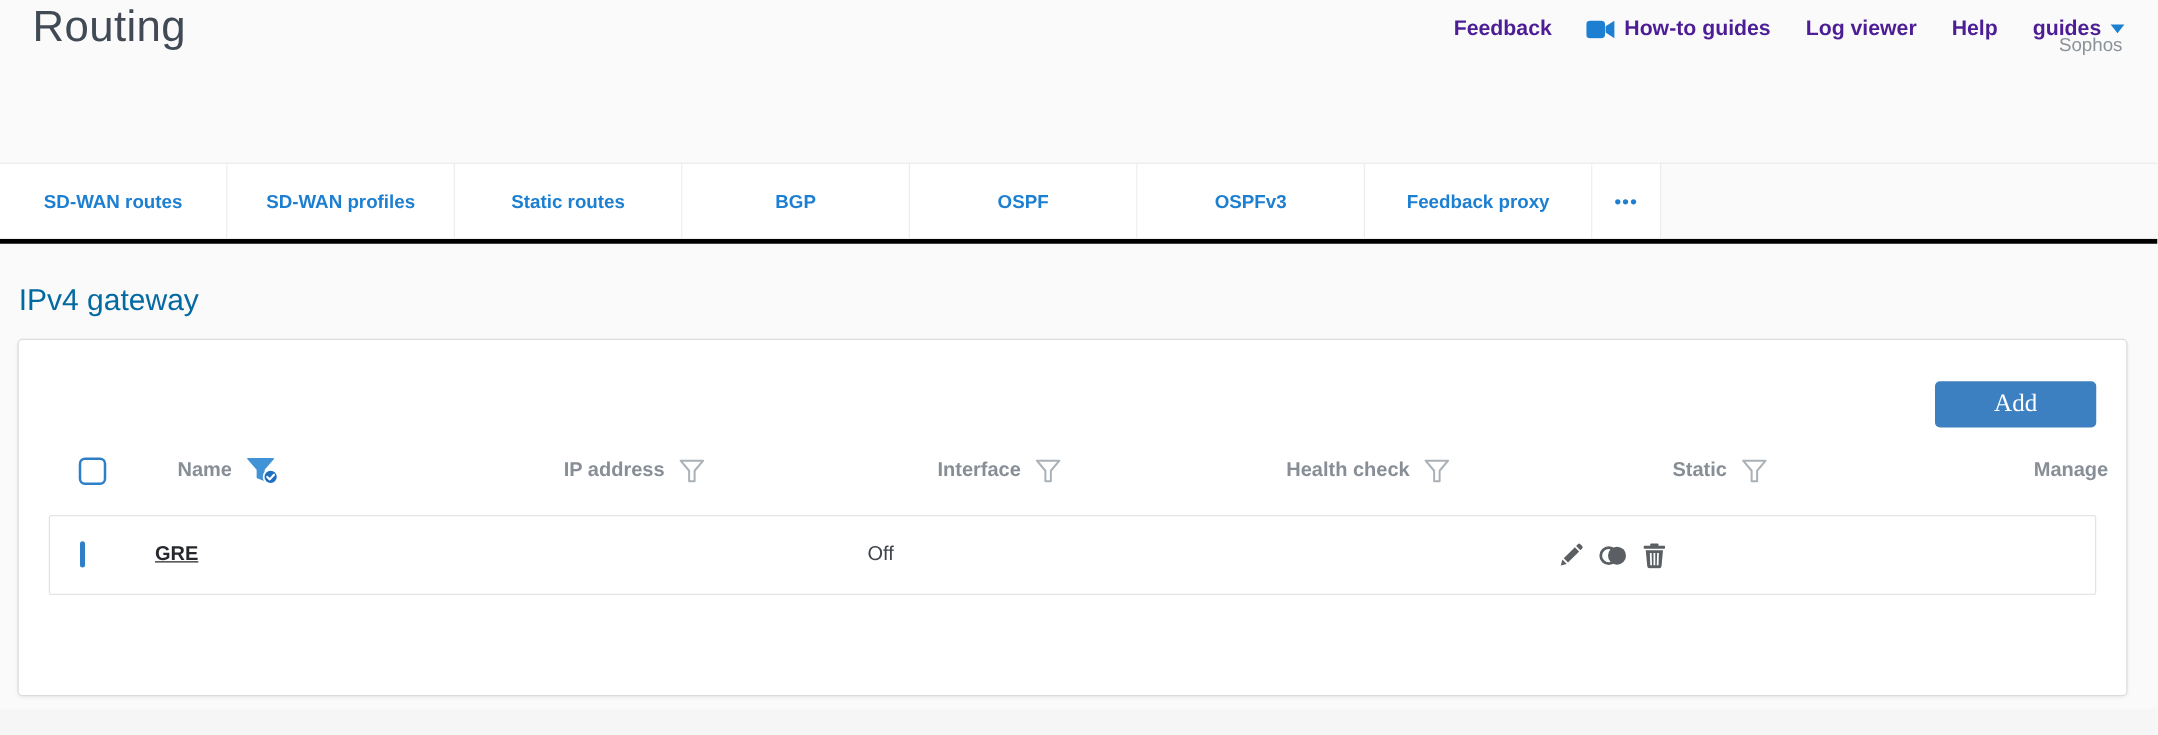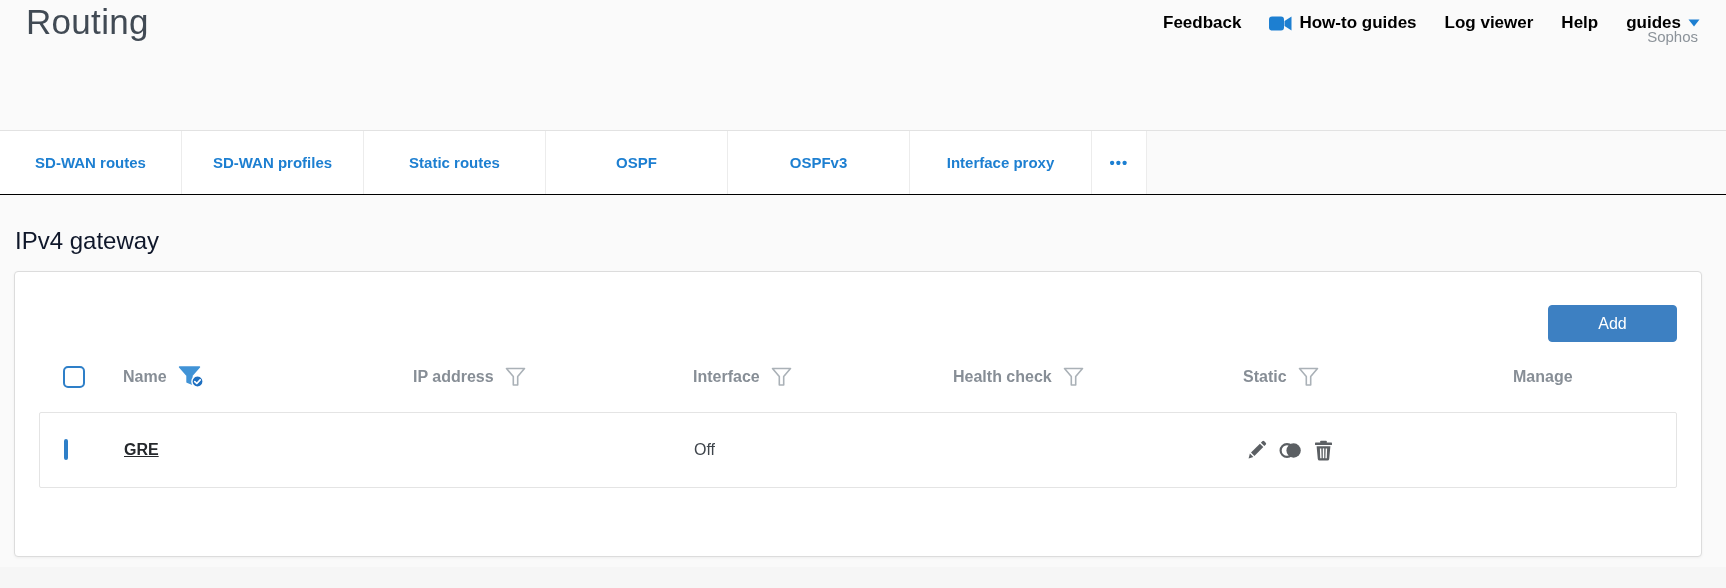--- a/index.html
+++ b/index.html
@@ -14,86 +14,86 @@
 
   
   .topbar { position:relative; height:130px; background:#fafafa; }
   .page-title {
     position:absolute; left:26px; top:2px;
     font-size:35px; font-weight:400; color:#414a54; letter-spacing:.3px;
   }
   .top-links {
     position:absolute; right:26px; top:13px;
     display:flex; align-items:center; gap:28px;
-    font-size:17px; font-weight:700; color:#000000;
+    font-size:17px; font-weight:700; color:#4c1d95;
   }
   .top-link { display:flex; align-items:center; gap:7px; cursor:pointer; white-space:nowrap; }
   .brand-label {
     position:absolute; right:28px; top:28px;
     font-size:15px; color:#8b9299; font-weight:400;
   }
 
   
   .tabstrip {
     display:flex; height:65px;
     border-top:1px solid #e2e2e2;
-    border-bottom:1px solid #000000;
+    border-bottom:4px solid #000000;
     background:#fafafa;
   }
   .tab {
     width:182px; background:#fff;
     border-right:1px solid #ececec;
     display:flex; align-items:center; justify-content:center;
     font-size:15px; font-weight:700; color:#1d7fd1;
     position:relative; cursor:pointer; white-space:nowrap;
   }
   .tab.active { color:#1c2025; }
   .tab.active::after {
     content:""; position:absolute; left:0; right:0; bottom:0;
     height:5px; background:#2e7fc8;
   }
   .tab.more { width:55px; letter-spacing:1px; }
   .tab-filler { flex:1; background:#fafafa; border-left:0; }
 
   
   .section-heading {
     margin:32px 0 16px 15px;
-    font-size:24px; font-weight:400; color:#0f172a;
+    font-size:24px; font-weight:400; color:#0369a1;
   }
   .card {
     margin-left:14px;
     width:1688px; height:286px;
     background:#fff;
     border:1px solid #dcdcdc; border-radius:4px;
     box-shadow:0 1px 3px rgba(0,0,0,.05);
     padding:0 24px;
   }
 
   
   .toolbar { display:flex; justify-content:flex-end; gap:9px; padding-top:33px; }
   .btn {
-    height:37px; border-radius:4px; font-size:16px;
-    font-family:Liberation Sans, sans-serif; cursor:pointer;
+    height:37px; border-radius:4px; font-size:20px;
+    font-family:Liberation Serif, serif; cursor:pointer;
   }
   .btn-add { width:129px; background:#3d80c2; border:1px solid #3d80c2; color:#fff; }
   .btn-delete { width:142px; background:#fff; border:1px solid #c9c9c9; color:#30343a; }
 
   
   .grid-row {
     display:grid;
     grid-template-columns:74px 290px 280px 260px 290px 270px 1fr;
     align-items:center;
   }
-  .thead { margin-top:17px; height:36px; }
+  .thead { margin-top:17px; height:36px;gap:19px; }
   .th {
     display:flex; align-items:center; gap:11px;
     font-size:16px; font-weight:700; color:#878e96;
   }
   .data-row {
-    margin-top:17px; height:76px;
+    margin-top:17px; height:64px;
     border:1px solid #e4e4e4; border-radius:2px;
     background:#fff;
   }
   .td { font-size:16px; color:#3e444b; }
   .cell-pad { padding-left:10px; }
   .name-link {
     font-weight:700; color:#25282c; text-decoration:underline; cursor:pointer;
   }
   .checkbox {
     width:22px; height:22px; margin-left:24px;
@@ -142,23 +142,24 @@
     </span>
   </div>
 
   <div class="brand-label">Sophos</div>
 </div>
 
 <div class="tabstrip">
   <div class="tab">SD-WAN routes</div>
   <div class="tab">SD-WAN profiles</div>
   <div class="tab">Static routes</div>
+  <div class="tab">BGP</div>
   <div class="tab">OSPF</div>
   <div class="tab">OSPFv3</div>
-  <div class="tab">Interface proxy</div>
+  <div class="tab">Feedback proxy</div>
   <div class="tab more">•••</div>
   <div class="tab-filler"></div>
 </div>
 
 <div class="section-heading">IPv4 gateway</div>
 
 <div class="card">
 
   <div class="toolbar">
     <button class="btn btn-add">Add</button>

